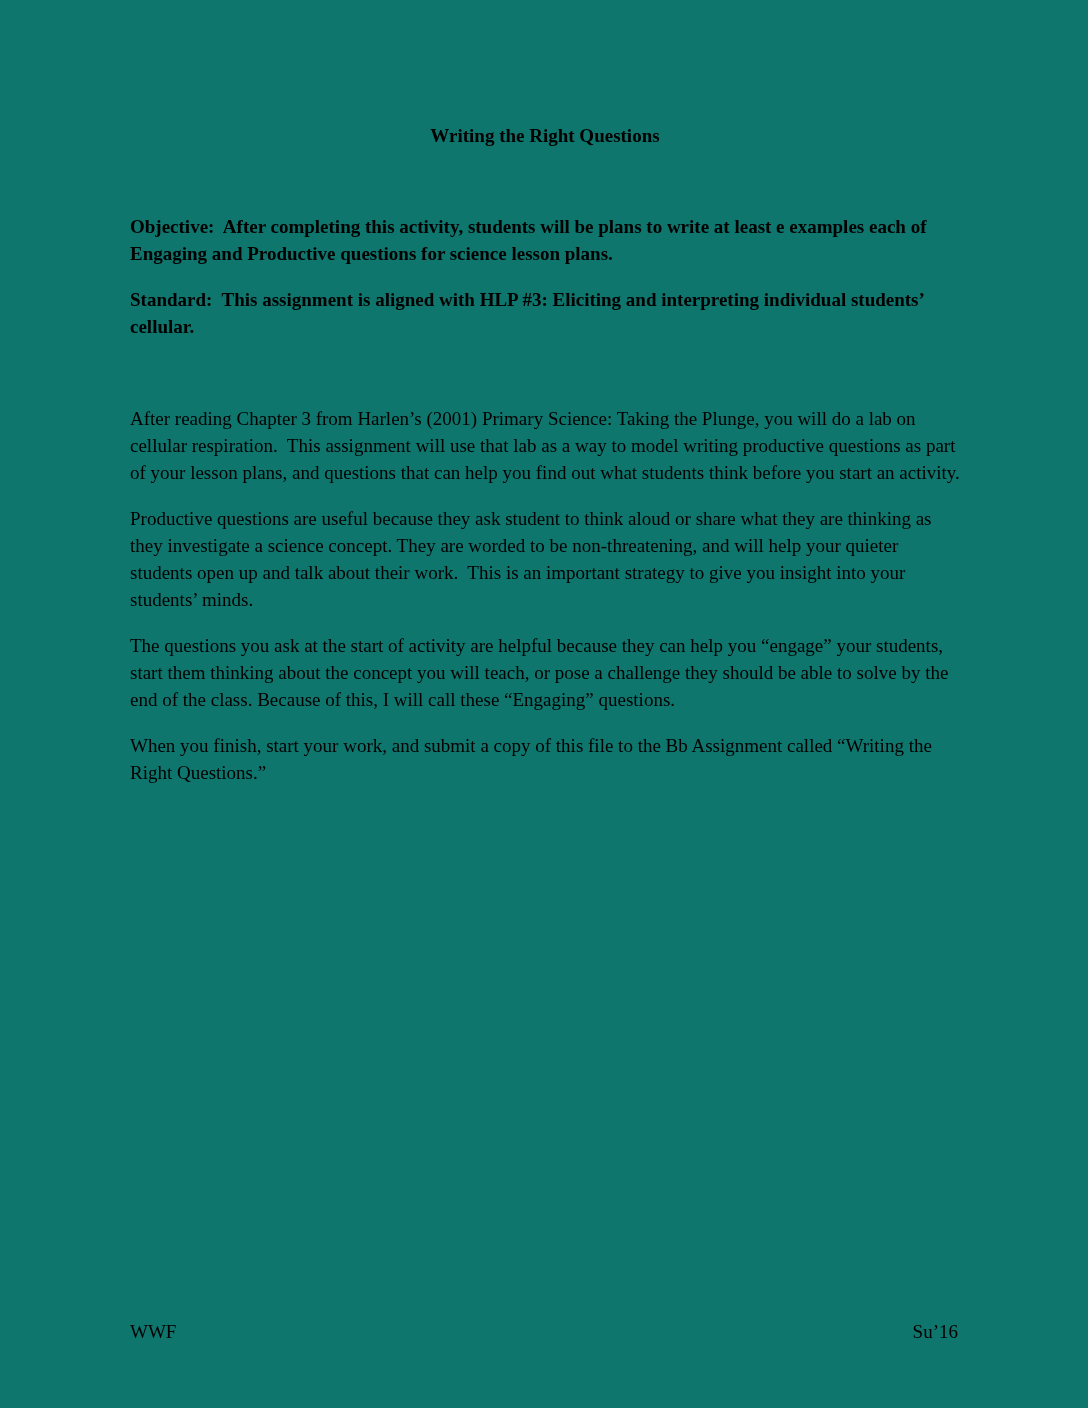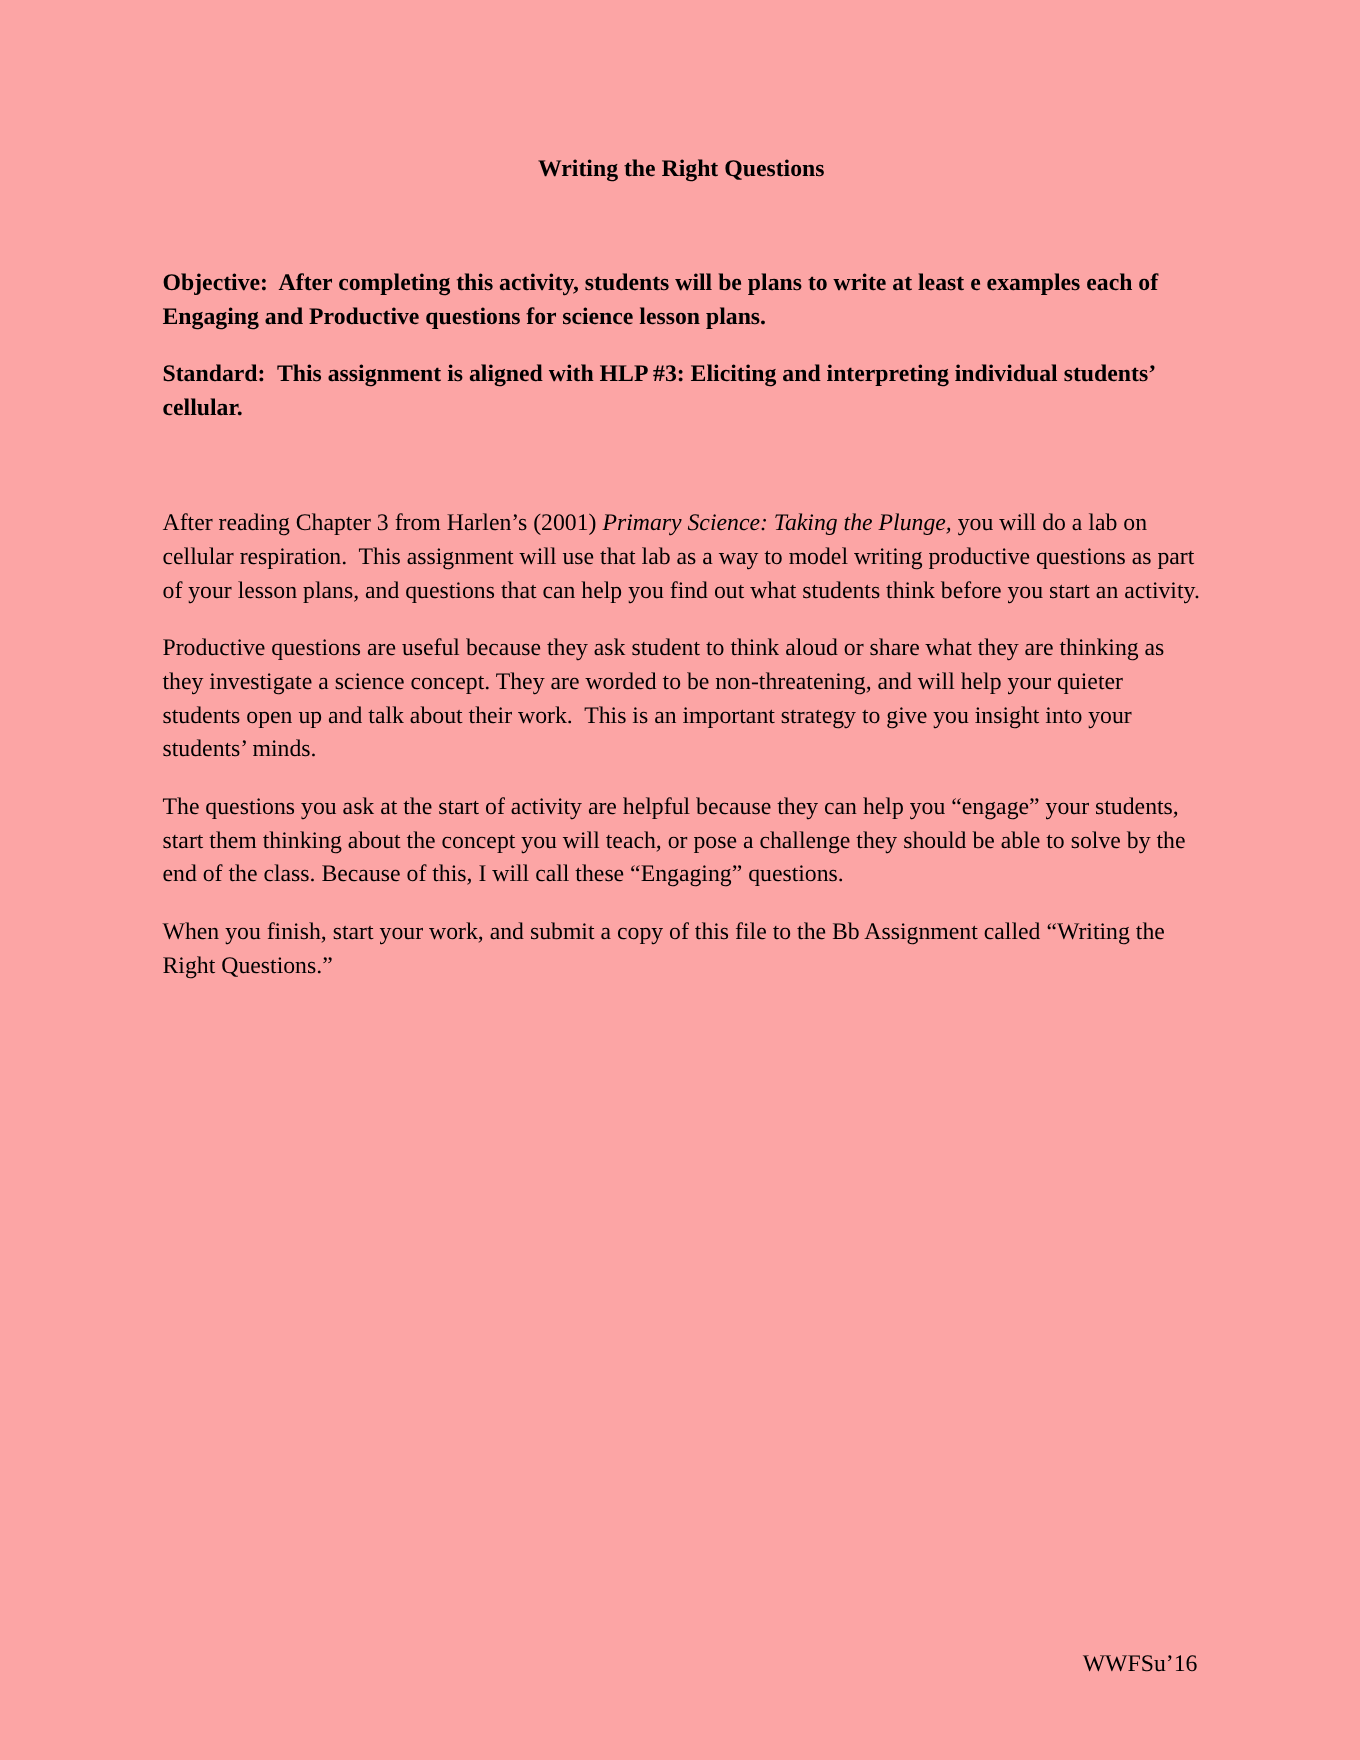--- a/index.html
+++ b/index.html
@@ -4,21 +4,21 @@
 <style>
   html, body {
     margin: 0;
     padding: 0;
     background: #ffffff;
   }
   .page {
     position: relative;
     width: 1088px;
     height: 1408px;
-    background: #fca5a5;
+    background: #0f766e;
     color: #000000;
     font-family: "Liberation Serif", serif;
     overflow: hidden;
   }
   .content {
     position: absolute;
     left: 130px;
     right: 128px;
     top: 122px;
   }
@@ -33,33 +33,32 @@
   .para {
     font-size: 19px;
     line-height: 27px;
     margin: 0 0 19px 0;
     white-space: pre-wrap;
   }
   .para.bold {
     font-weight: bold;
   }
   .italic {
-    font-style: italic;
   }
   .blank-line {
     height: 27px;
     margin: 0 0 19px 0;
   }
   .footer {
     position: absolute;
     left: 130px;
     right: 130px;
     top: 1318px;
     display: flex;
-    justify-content: flex-end;
+    justify-content: space-between;
     font-size: 19px;
     line-height: 27px;
   }
 </style>
 </head>
 <body>
 
 <div class="page">
   <div class="content">
 

